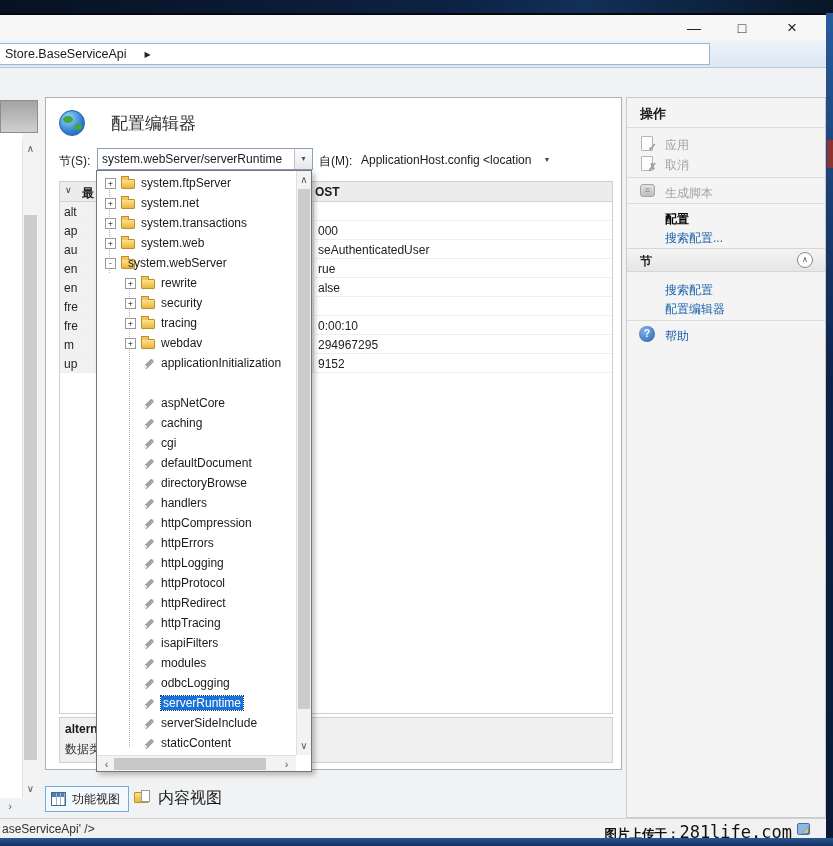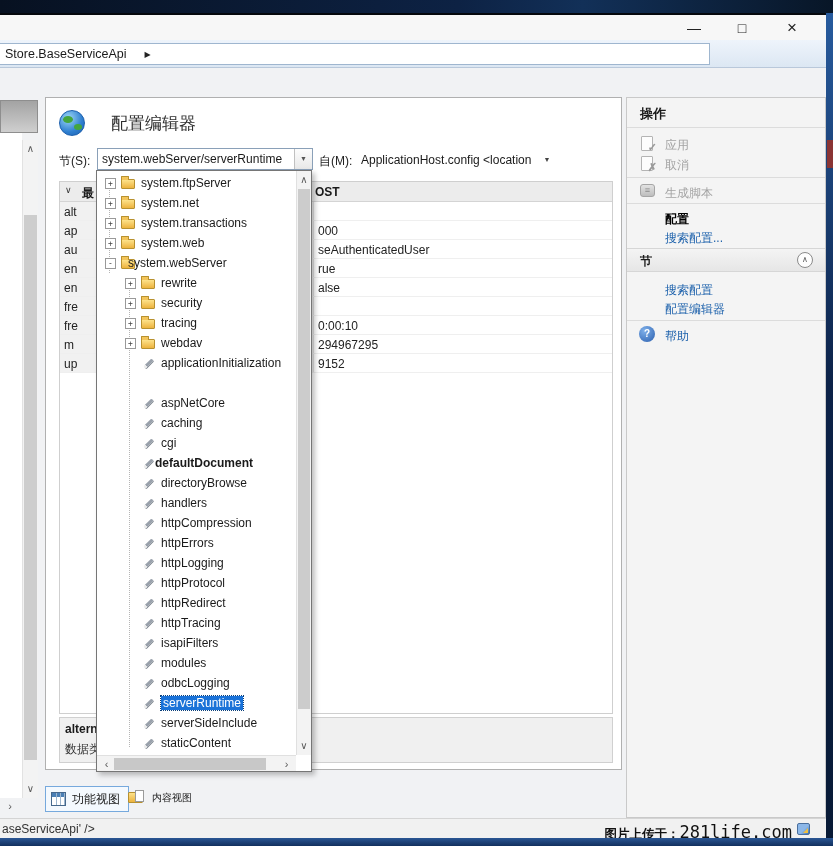--- a/index.html
+++ b/index.html
@@ -125,21 +125,21 @@
   #help-ico{position:absolute;left:12px;top:0px;width:16px;height:16px;border-radius:50%;
     background:radial-gradient(circle at 35% 30%,#7fb0ea,#2b5fae);color:#fff;
     font-size:10px;font-weight:bold;text-align:center;line-height:16px;}
   
   #tab-features{left:45px;top:786px;height:26px;border:1px solid #76a9dd;background:#f4f9fe;
     box-sizing:border-box;padding:0 8px 0 26px;font-size:12px;color:#1a1a1a;line-height:24px;}
   #features-ico{position:absolute;left:5px;top:5px;width:15px;height:14px;background:#fff;
     border:1px solid #46688c;box-sizing:border-box;}
   #features-ico::before{content:"";position:absolute;left:0;top:0;right:0;height:4px;background:#4a7fb5;}
   #features-ico::after{content:"";position:absolute;left:4px;top:0;bottom:0;width:1px;background:#9db6ce;box-shadow:4px 0 0 #9db6ce,8px 0 0 #9db6ce;}
-  #tab-content{left:128px;top:786px;height:26px;padding:0 6px 0 24px;font-size:10px;color:#1a1a1a;line-height:24px;}
+  #tab-content{left:134px;top:786px;height:26px;padding:0 6px 0 24px;font-size:16px;color:#1a1a1a;line-height:24px;}
   #content-ico{position:absolute;left:0px;top:6px;width:15px;height:11px;
     background:linear-gradient(#fde28a,#edb33e);border:1px solid #b8912f;border-radius:1px;box-sizing:border-box;}
   #content-ico::after{content:"";position:absolute;right:-2px;top:-3px;width:7px;height:10px;
     background:#fff;border:1px solid #9a9a9a;}
   #statusbar{left:0;top:818px;width:826px;height:20px;background:#f1f1f1;border-top:1px solid #d4d4d4;box-sizing:border-box;}
   #status-text{position:absolute;left:2px;top:3px;font-size:12px;color:#333;}
   #watermark{position:absolute;right:34px;top:3px;font-size:12.5px;color:#111;font-weight:bold;}
   #watermark .site{font-family:"DejaVu Sans Mono",monospace;font-weight:normal;font-size:17px;}
   #wm-ico{position:absolute;right:16px;top:4px;width:13px;height:12px;border-radius:2px;
     background:linear-gradient(135deg,#8cb7e8 55%,#3a6fb0);border:1px solid #4a6f9e;box-sizing:border-box;}
@@ -307,21 +307,21 @@
       <div class="titem" style="top: 242px; text-align: center;">
         <span class="pencil" style="left: 46px;"></span>
         <span class="tlabel" style="left: 64px;">caching</span>
       </div>
       <div class="titem" style="top: 262px;">
         <span class="pencil" style="left: 46px;"></span>
         <span class="tlabel" style="left: 64px;">cgi</span>
       </div>
       <div class="titem" style="top: 282px;">
         <span class="pencil" style="left: 46px;"></span>
-        <span class="tlabel" style="left: 58px; font-weight: bold;">defaultDocument</span>
+        <span class="tlabel" style="left: 64px;">defaultDocument</span>
       </div>
       <div class="titem" style="top: 302px;">
         <span class="pencil" style="left: 46px;"></span>
         <span class="tlabel" style="left: 64px;">directoryBrowse</span>
       </div>
       <div class="titem" style="top: 322px;">
         <span class="pencil" style="left: 46px;"></span>
         <span class="tlabel" style="left: 64px;">handlers</span>
       </div>
       <div class="titem" style="top: 342px;">

